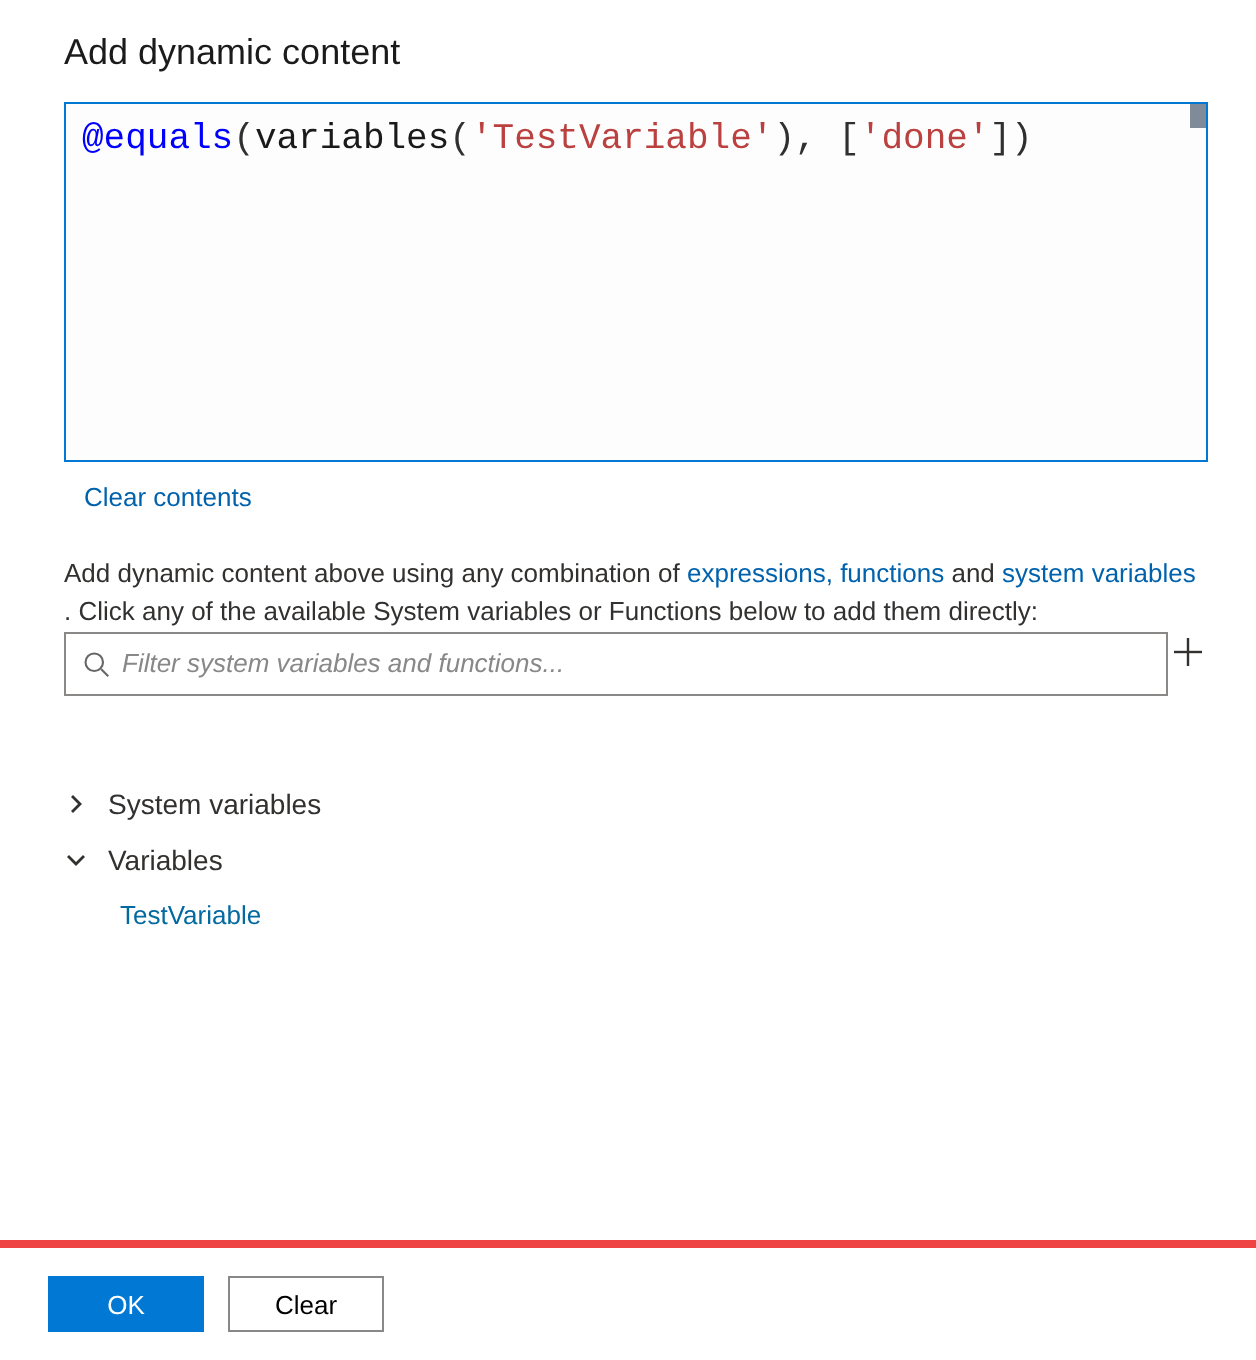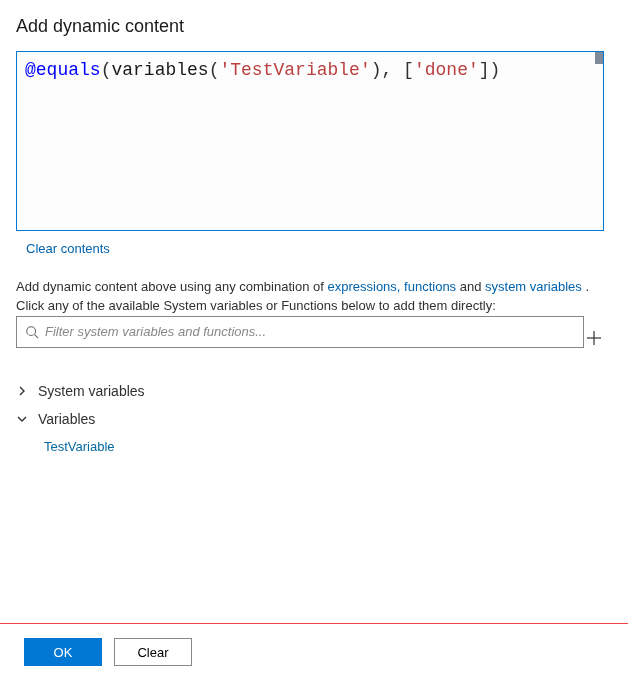--- a/index.html
+++ b/index.html
@@ -6,21 +6,21 @@
     body {
       font-family: "Segoe UI", -apple-system, BlinkMacSystemFont, sans-serif;
       font-size: 14px;
       color: #323130;
       background: #ffffff;
       width: 628px;
       height: 680px;
       position: relative;
     }
     .container {
-      padding: 16px 24px 0 16px;
+      padding: 16px 24px 0 32px;
     }
     .title {
       font-size: 18px;
       font-weight: 400;
       color: #1b1b1b;
       margin-bottom: 14px;
     }
     .editor {
       width: 100%;
       height: 180px;
@@ -54,22 +54,22 @@
       cursor: pointer;
     }
     .help-text {
       font-size: 13px;
       color: #323130;
       line-height: 1.45;
     }
     .help-text .link { color: #0062ad; cursor: pointer; }
     .filter-row {
       display: flex;
-      align-items: flex-end;
-      margin-bottom: 29px;
+      align-items: flex-start;
+      margin-bottom: 40px;
     }
     .filter-box {
       flex: 1;
       display: flex;
       align-items: center;
       border: 1px solid #8a8886;
       height: 32px;
       padding: 0 8px;
       background: #ffffff;
     }
@@ -108,21 +108,21 @@
     .tree-item svg { color: #323130; flex-shrink: 0; }
     .tree-leaf {
       padding: 6px 0 6px 28px;
       font-size: 13px;
       color: #0369a1;
       cursor: pointer;
     }
     .footer {
       position: absolute;
       left: 0; right: 0; bottom: 0;
-      border-top: 1px solid #ef4444;
+      border-top: 4px solid #ef4444;
       padding: 14px 24px;
       display: flex;
       gap: 12px;
       background: #ffffff;
     }
     .btn {
       min-width: 78px;
       height: 28px;
       font-size: 13px;
       border: 1px solid #8a8886;

